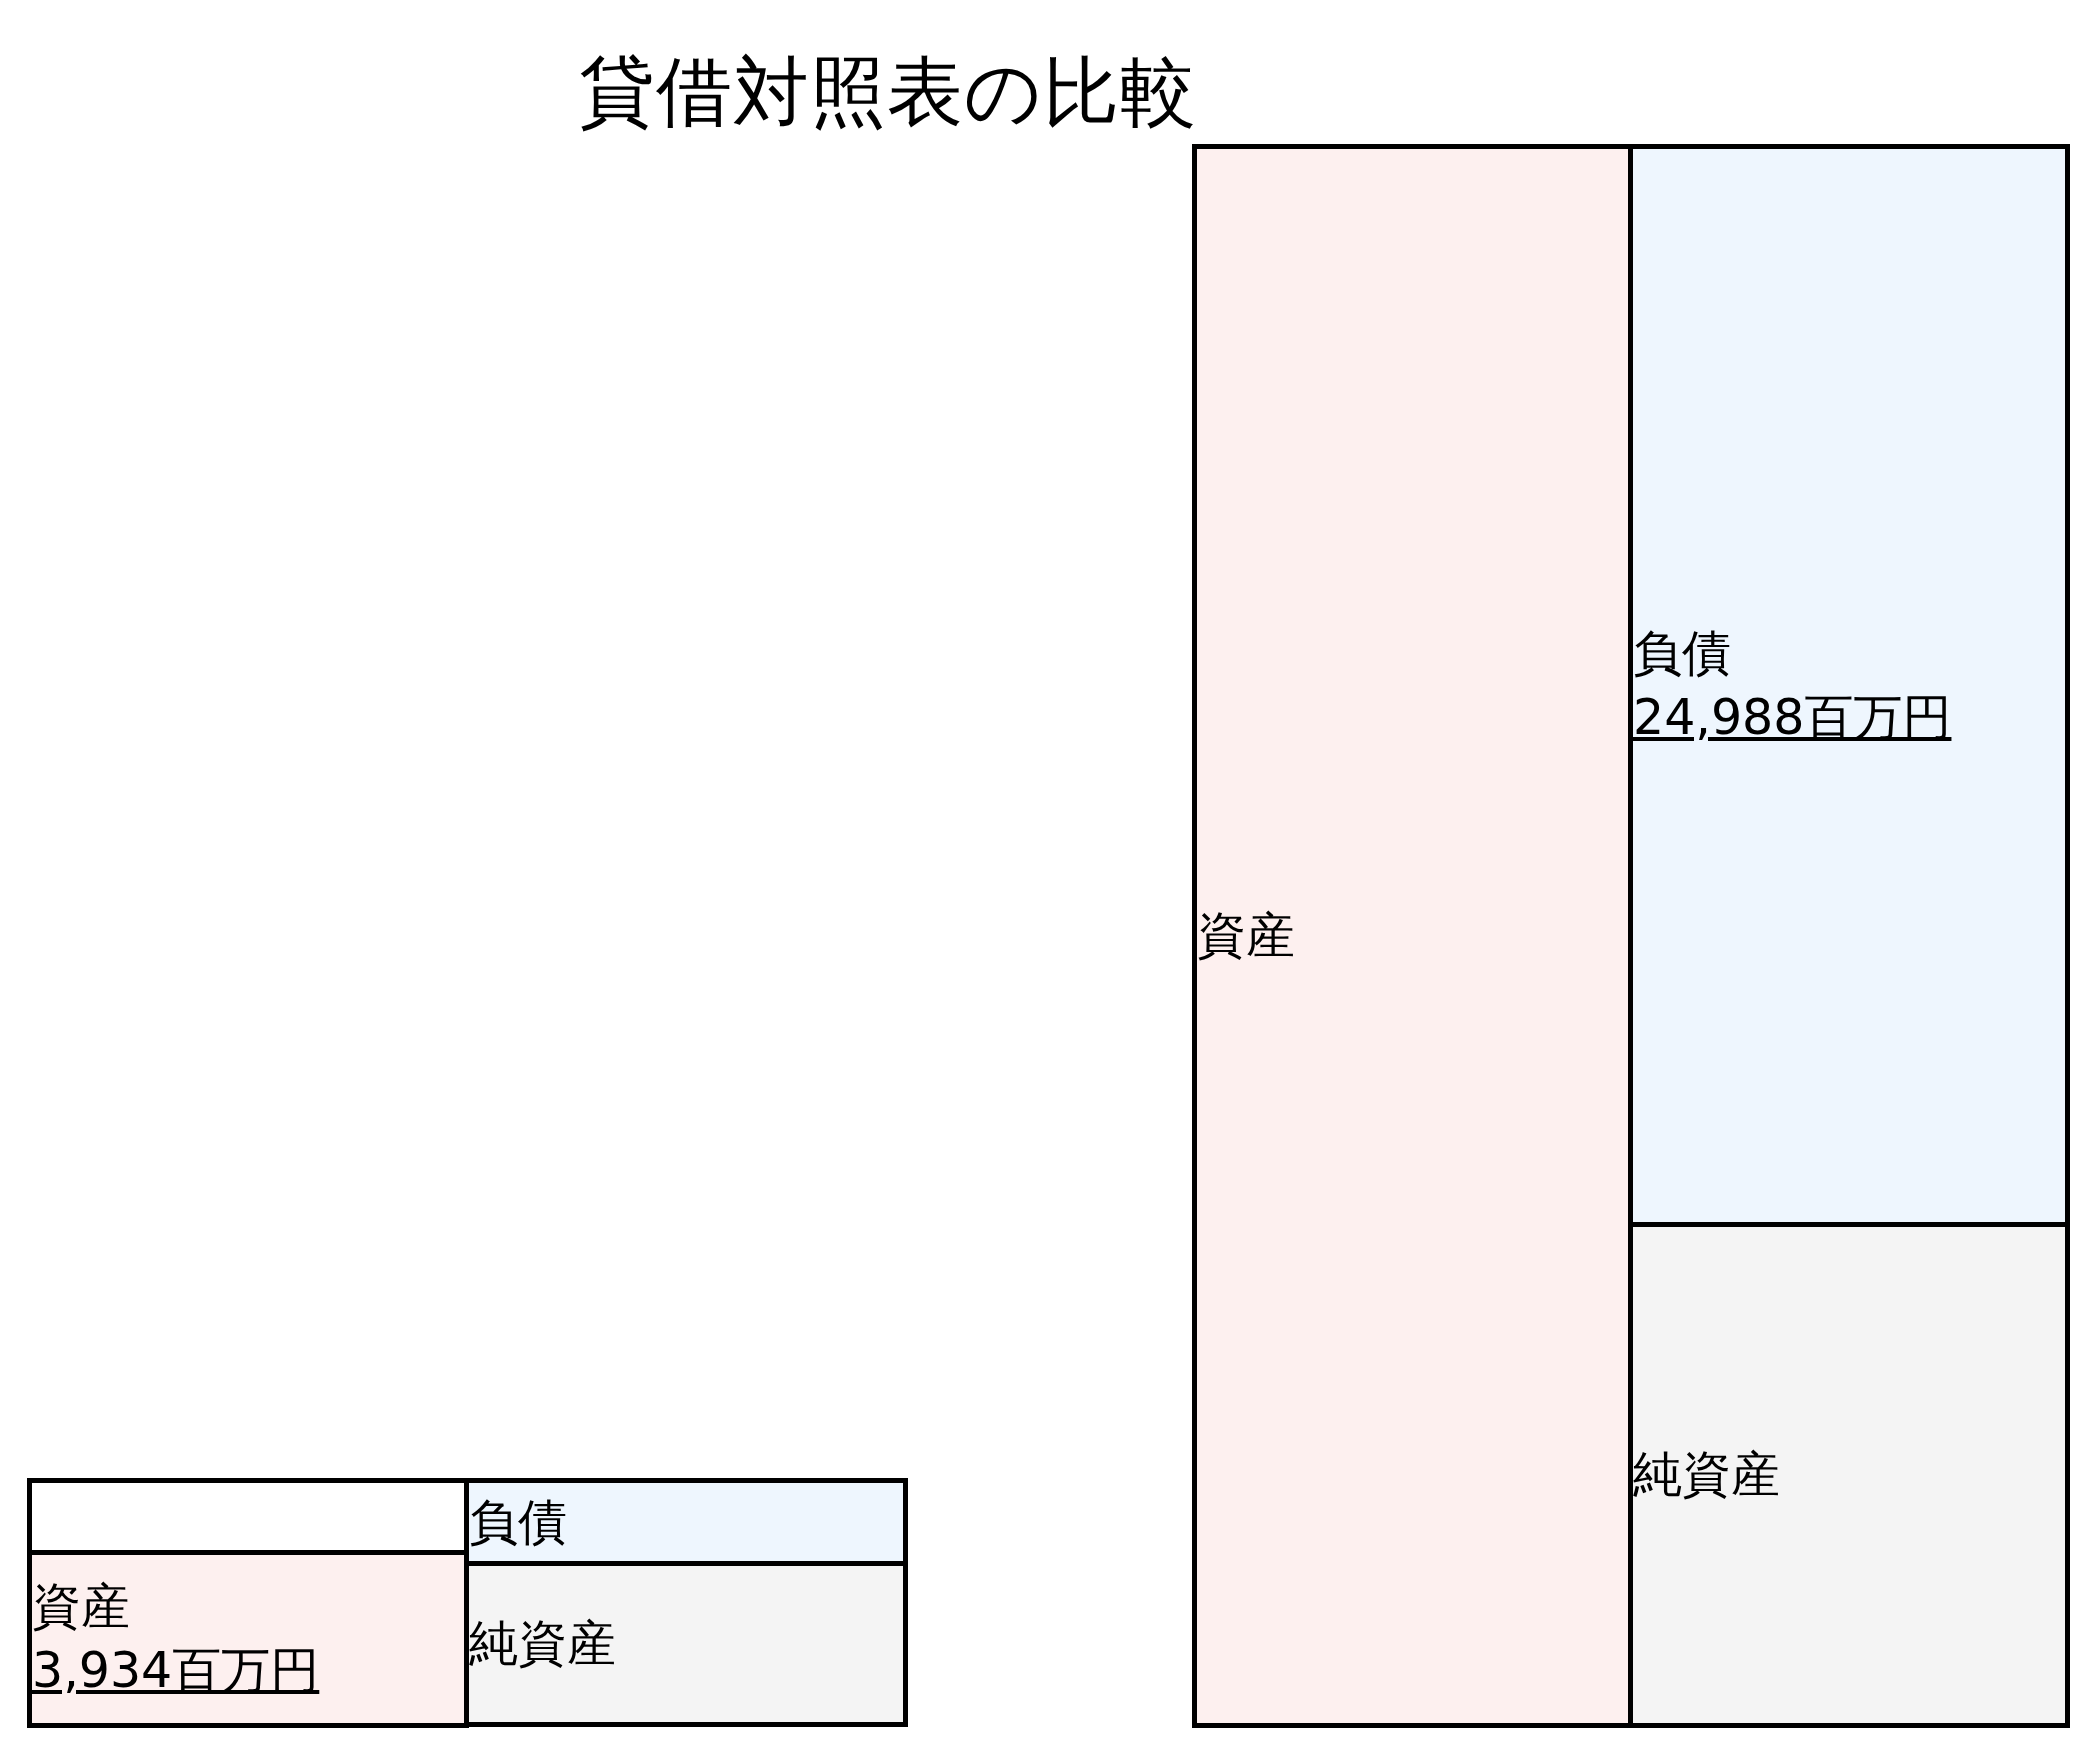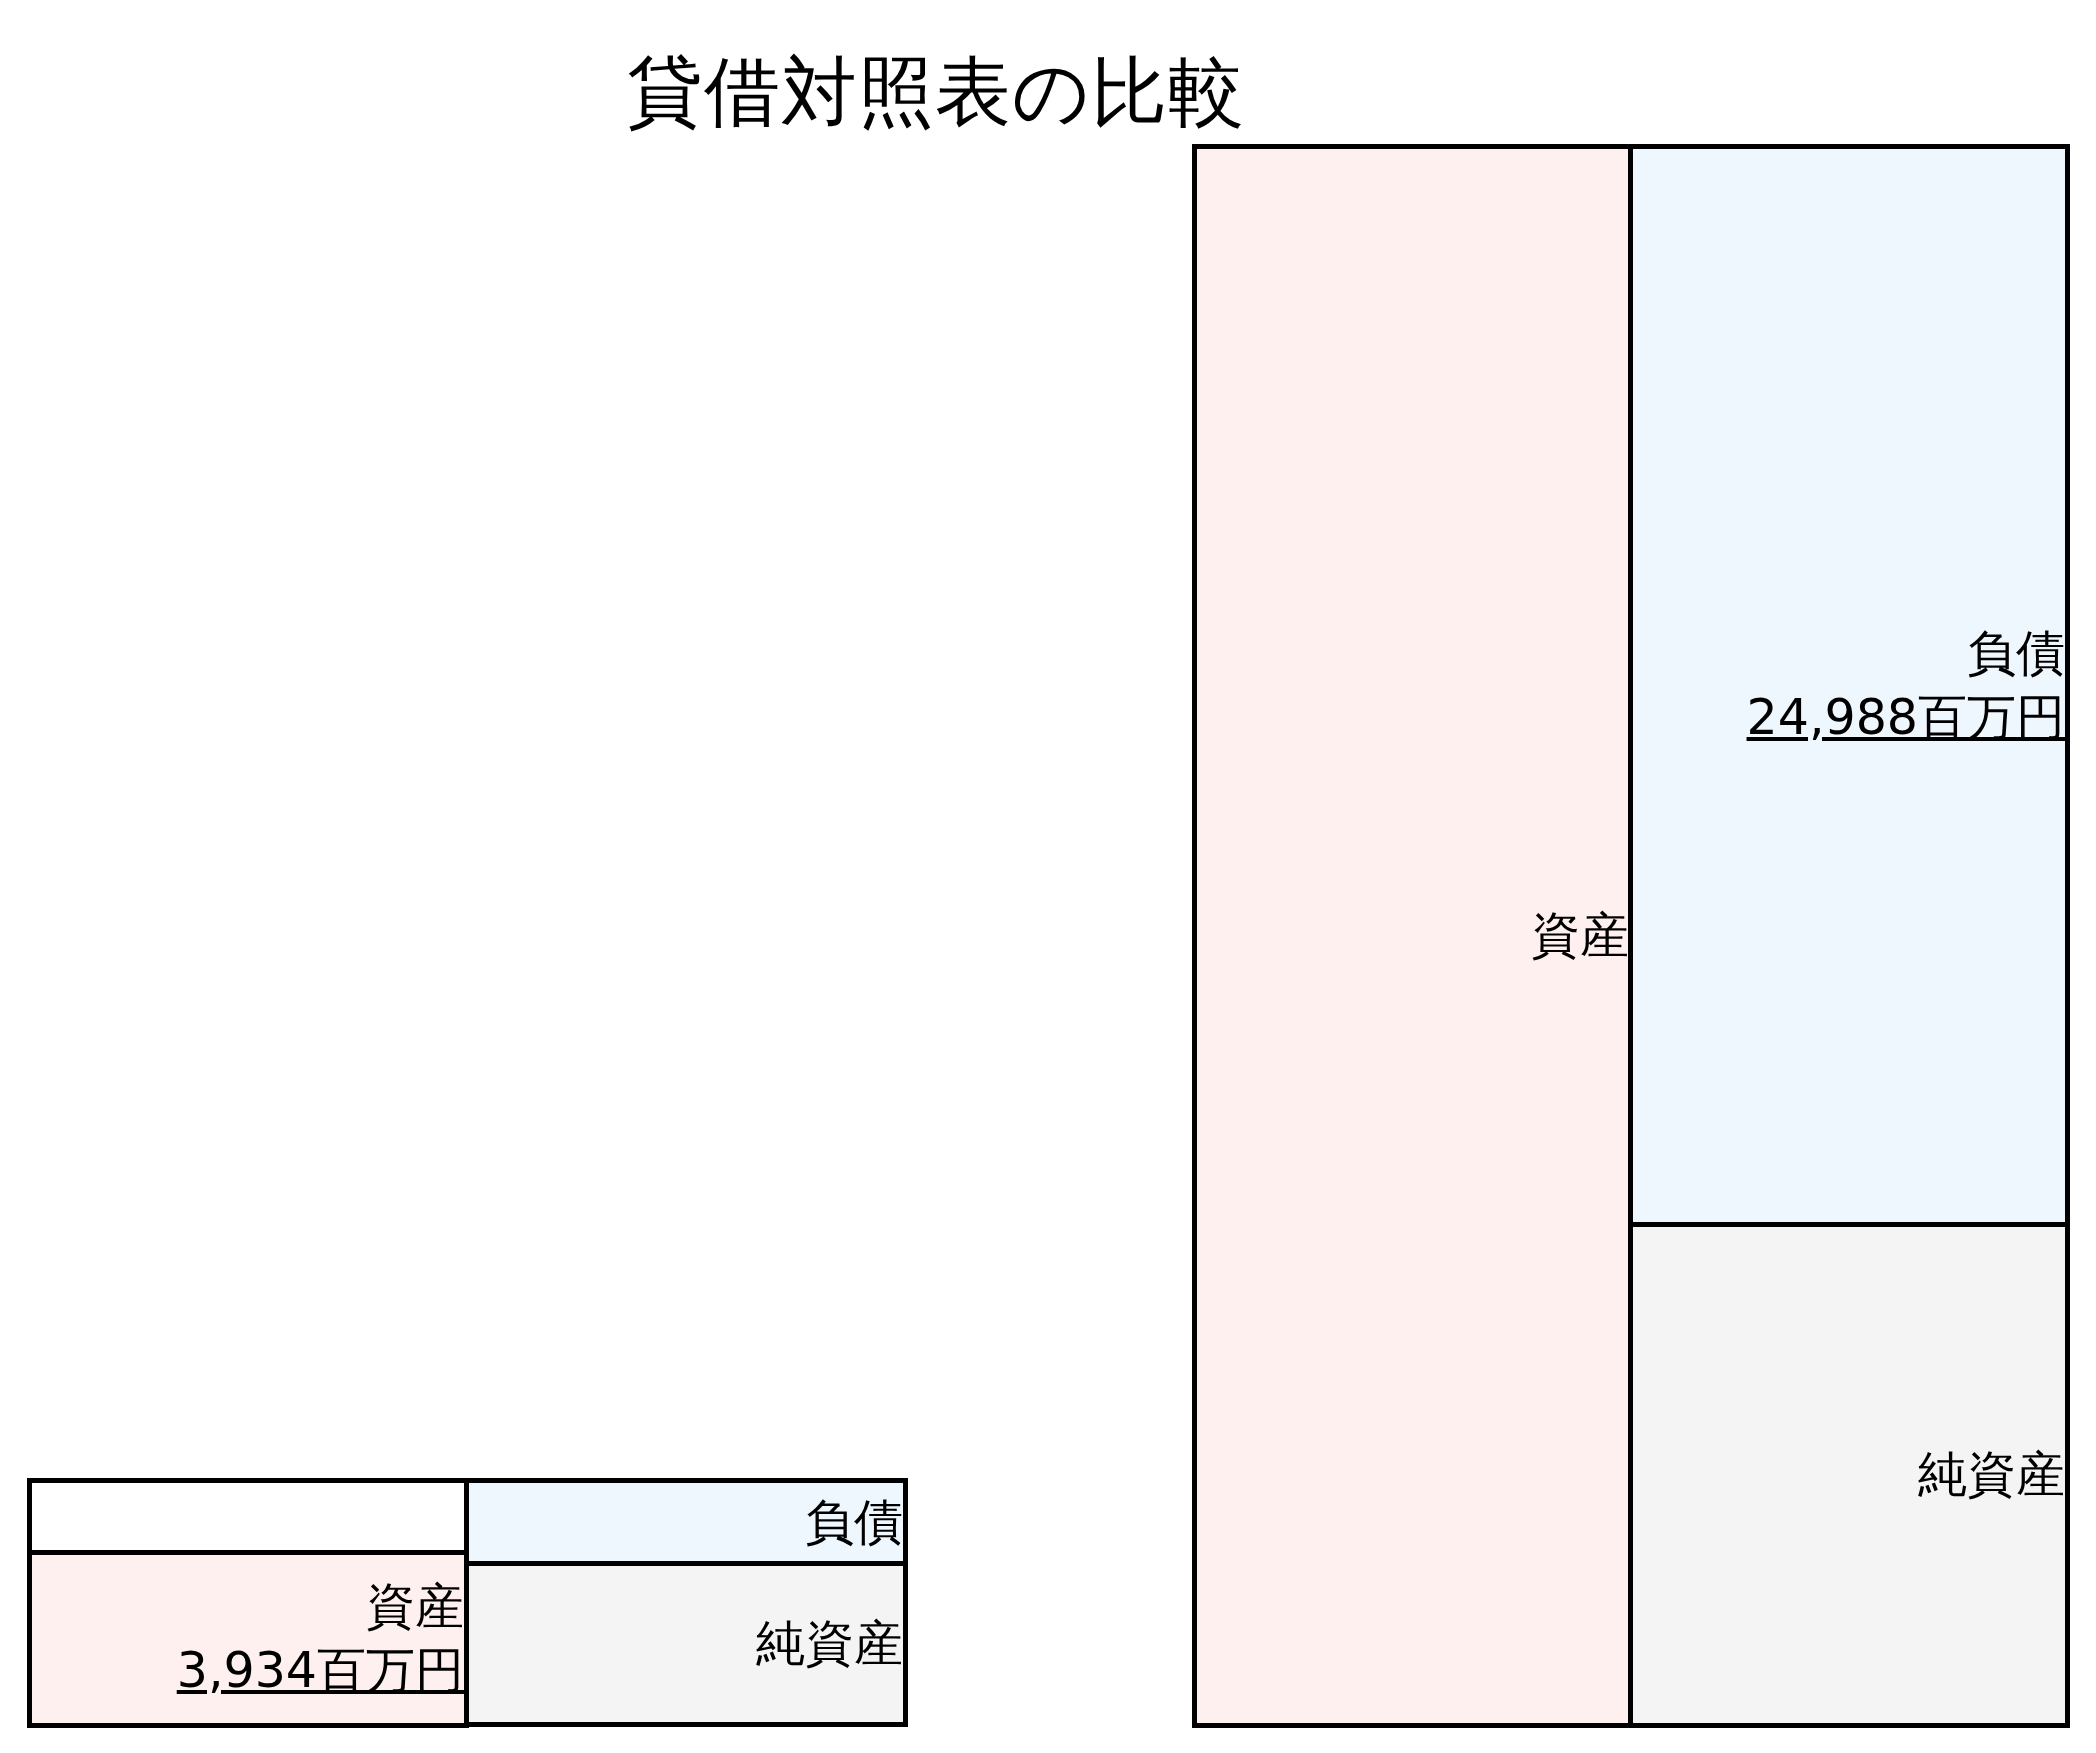--- a/index.html
+++ b/index.html
@@ -17,29 +17,28 @@
     }
     .title {
       position: absolute;
       left: 0;
       width: 1776px;
       top: 43px;
       text-align: center;
       font-size: 76px;
       line-height: 97px;
       letter-spacing: 1px;
-      padding-left: 48px;
     }
     .block {
       position: absolute;
       box-sizing: border-box;
       border: 5.8px solid #000000;
       display: flex;
       flex-direction: column;
-      align-items: flex-end;
+      align-items: flex-start;
       justify-content: center;
       text-align: center;
     }
     .block .label {
       font-size: 49px;
       line-height: 64px;
     }
     .block .value {
       font-size: 49px;
       line-height: 64px;

